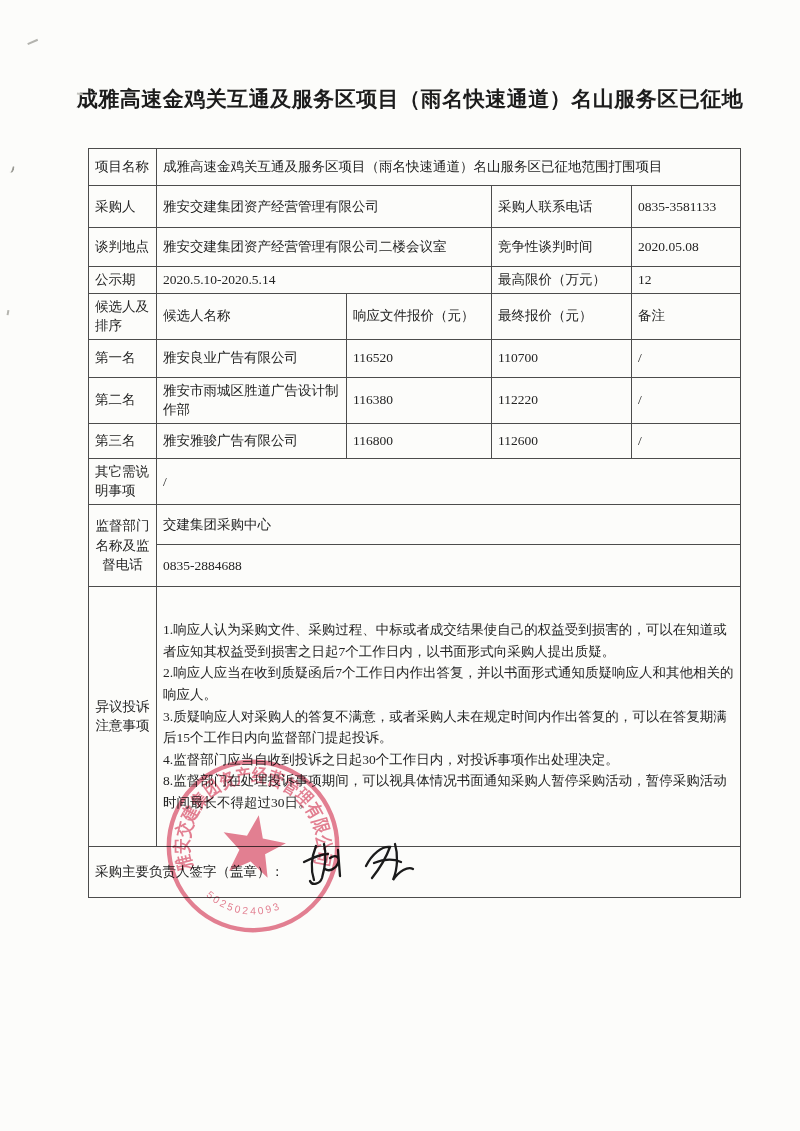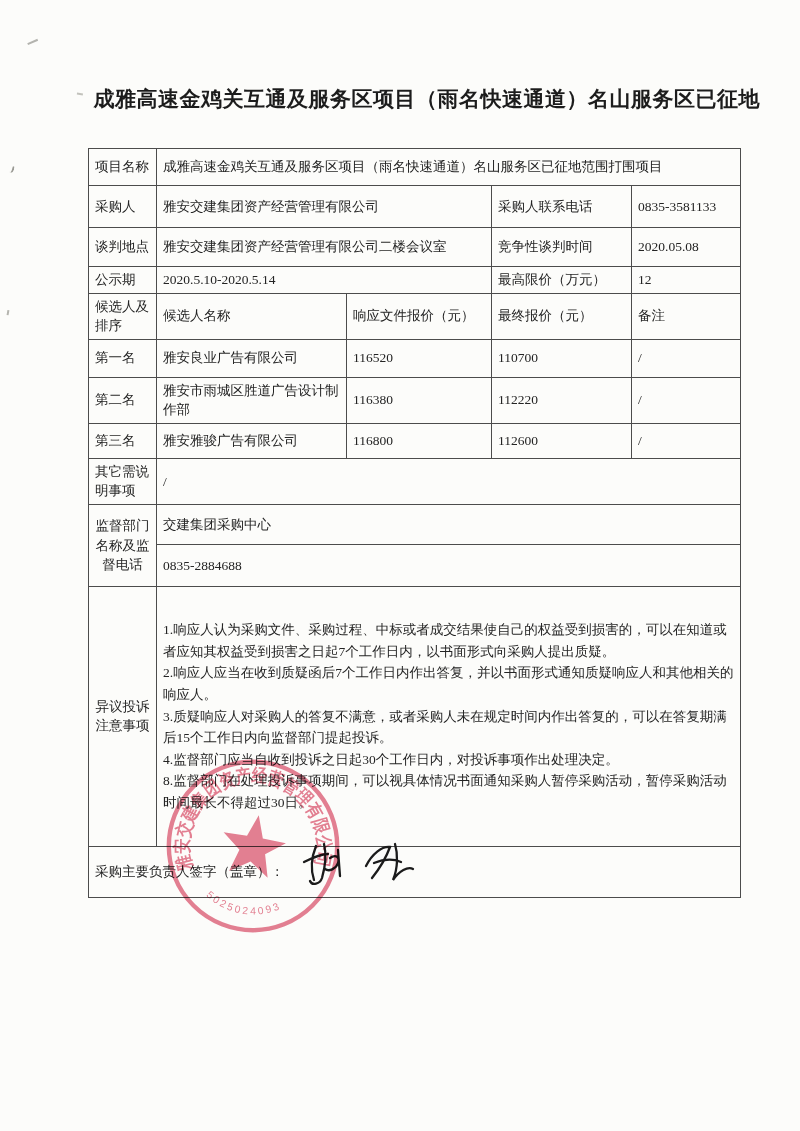--- a/index.html
+++ b/index.html
@@ -7,21 +7,21 @@
   body {
     position: relative;
     background: #fcfcfa;
     font-family: "Liberation Serif", "DejaVu Serif", serif;
     color: #262626;
     overflow: hidden;
   }
   .title {
     position: absolute;
     top: 84px; left: 60px; width: 700px;
-    text-align: right;
+    text-align: center;
     font-family: "Liberation Sans", "DejaVu Sans", sans-serif;
     font-weight: 700;
     font-size: 21px;
     line-height: 1.45;
     color: #1c1c1c;
     letter-spacing: 0.5px;
   }
   table.result {
     position: absolute;
     left: 88px; top: 148px;

